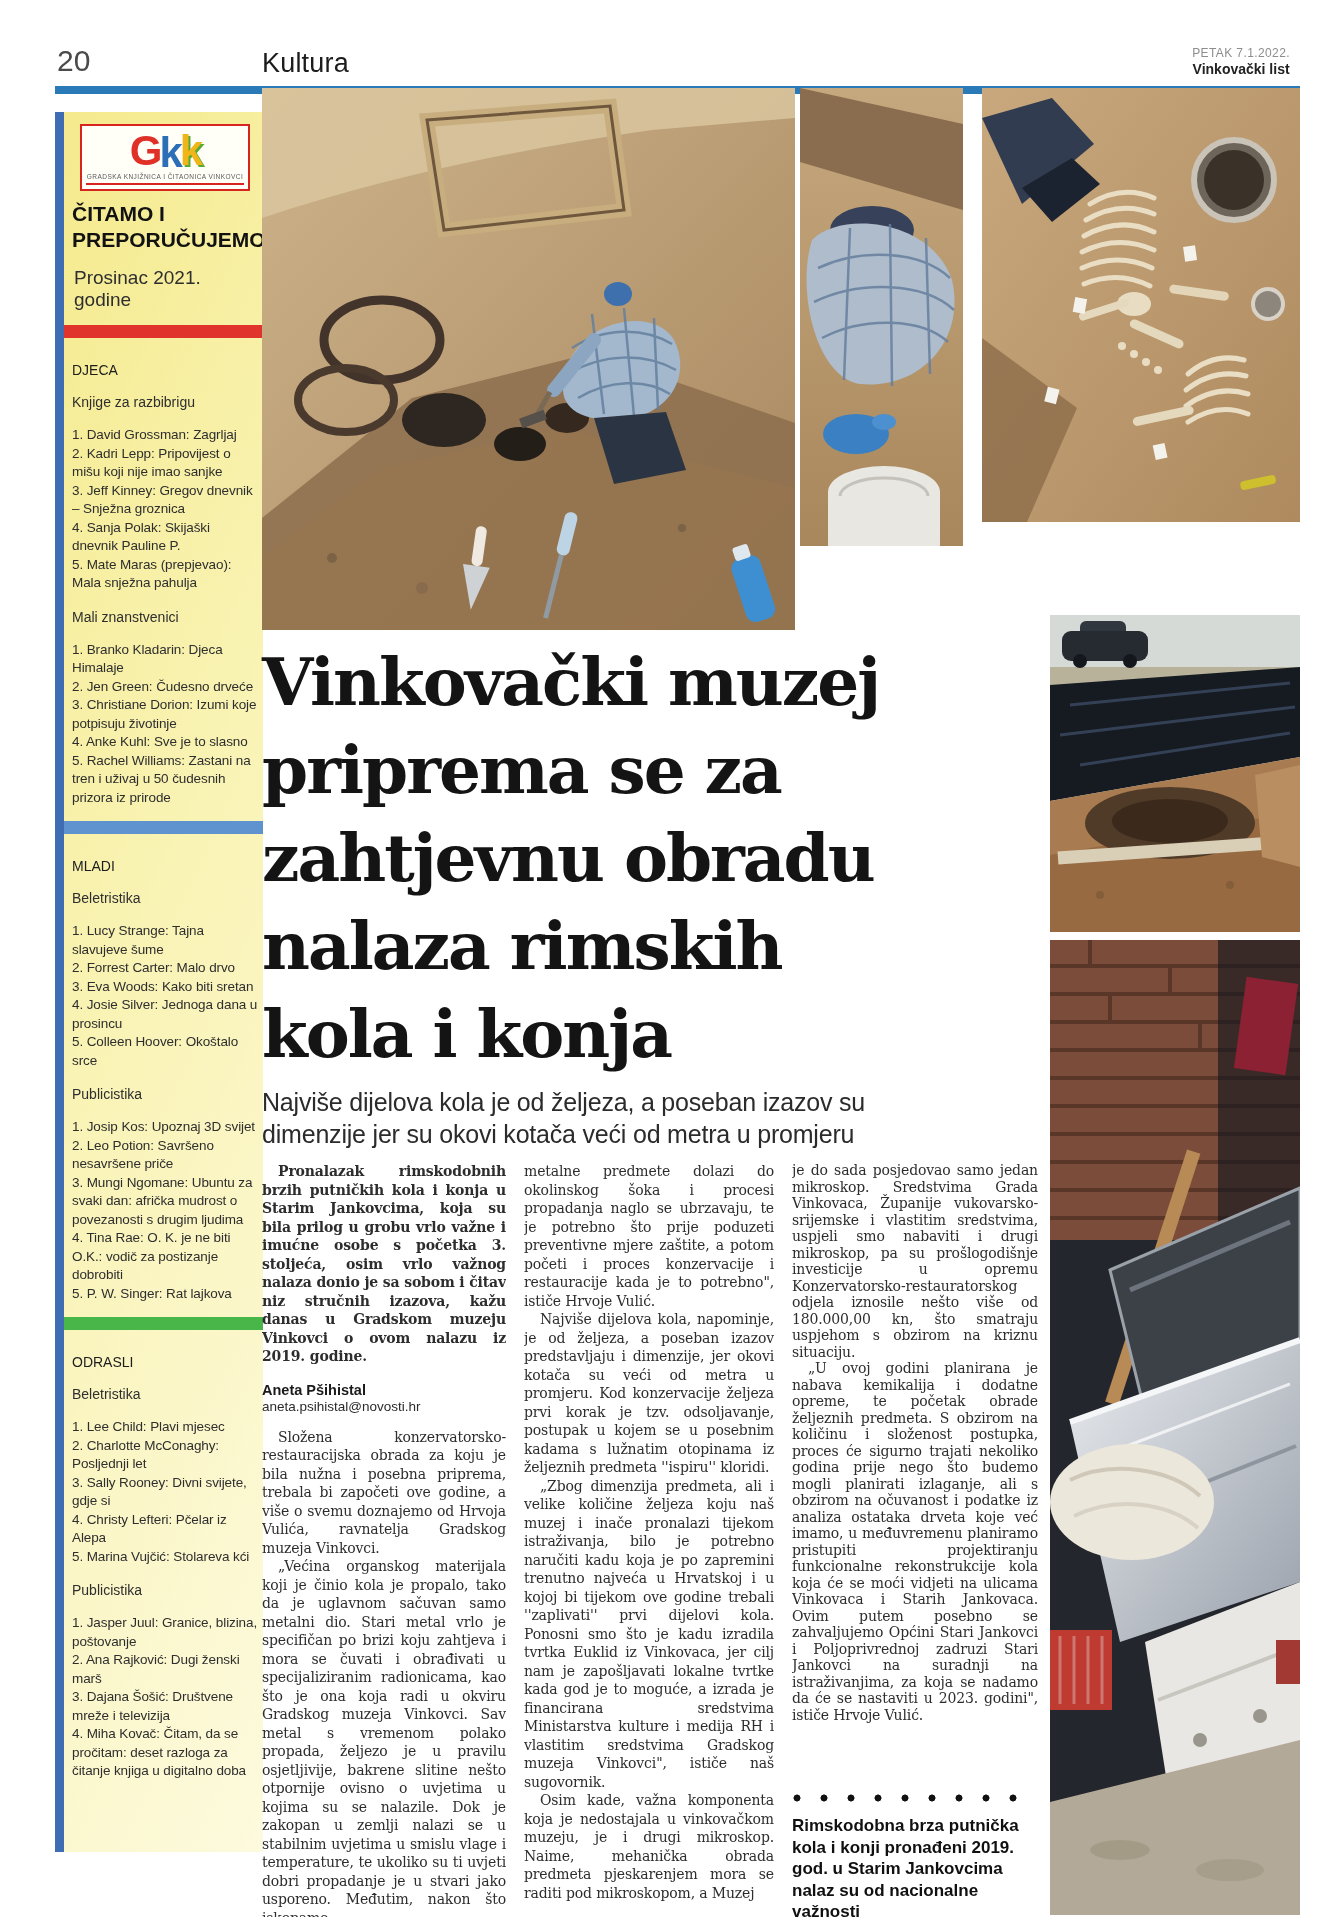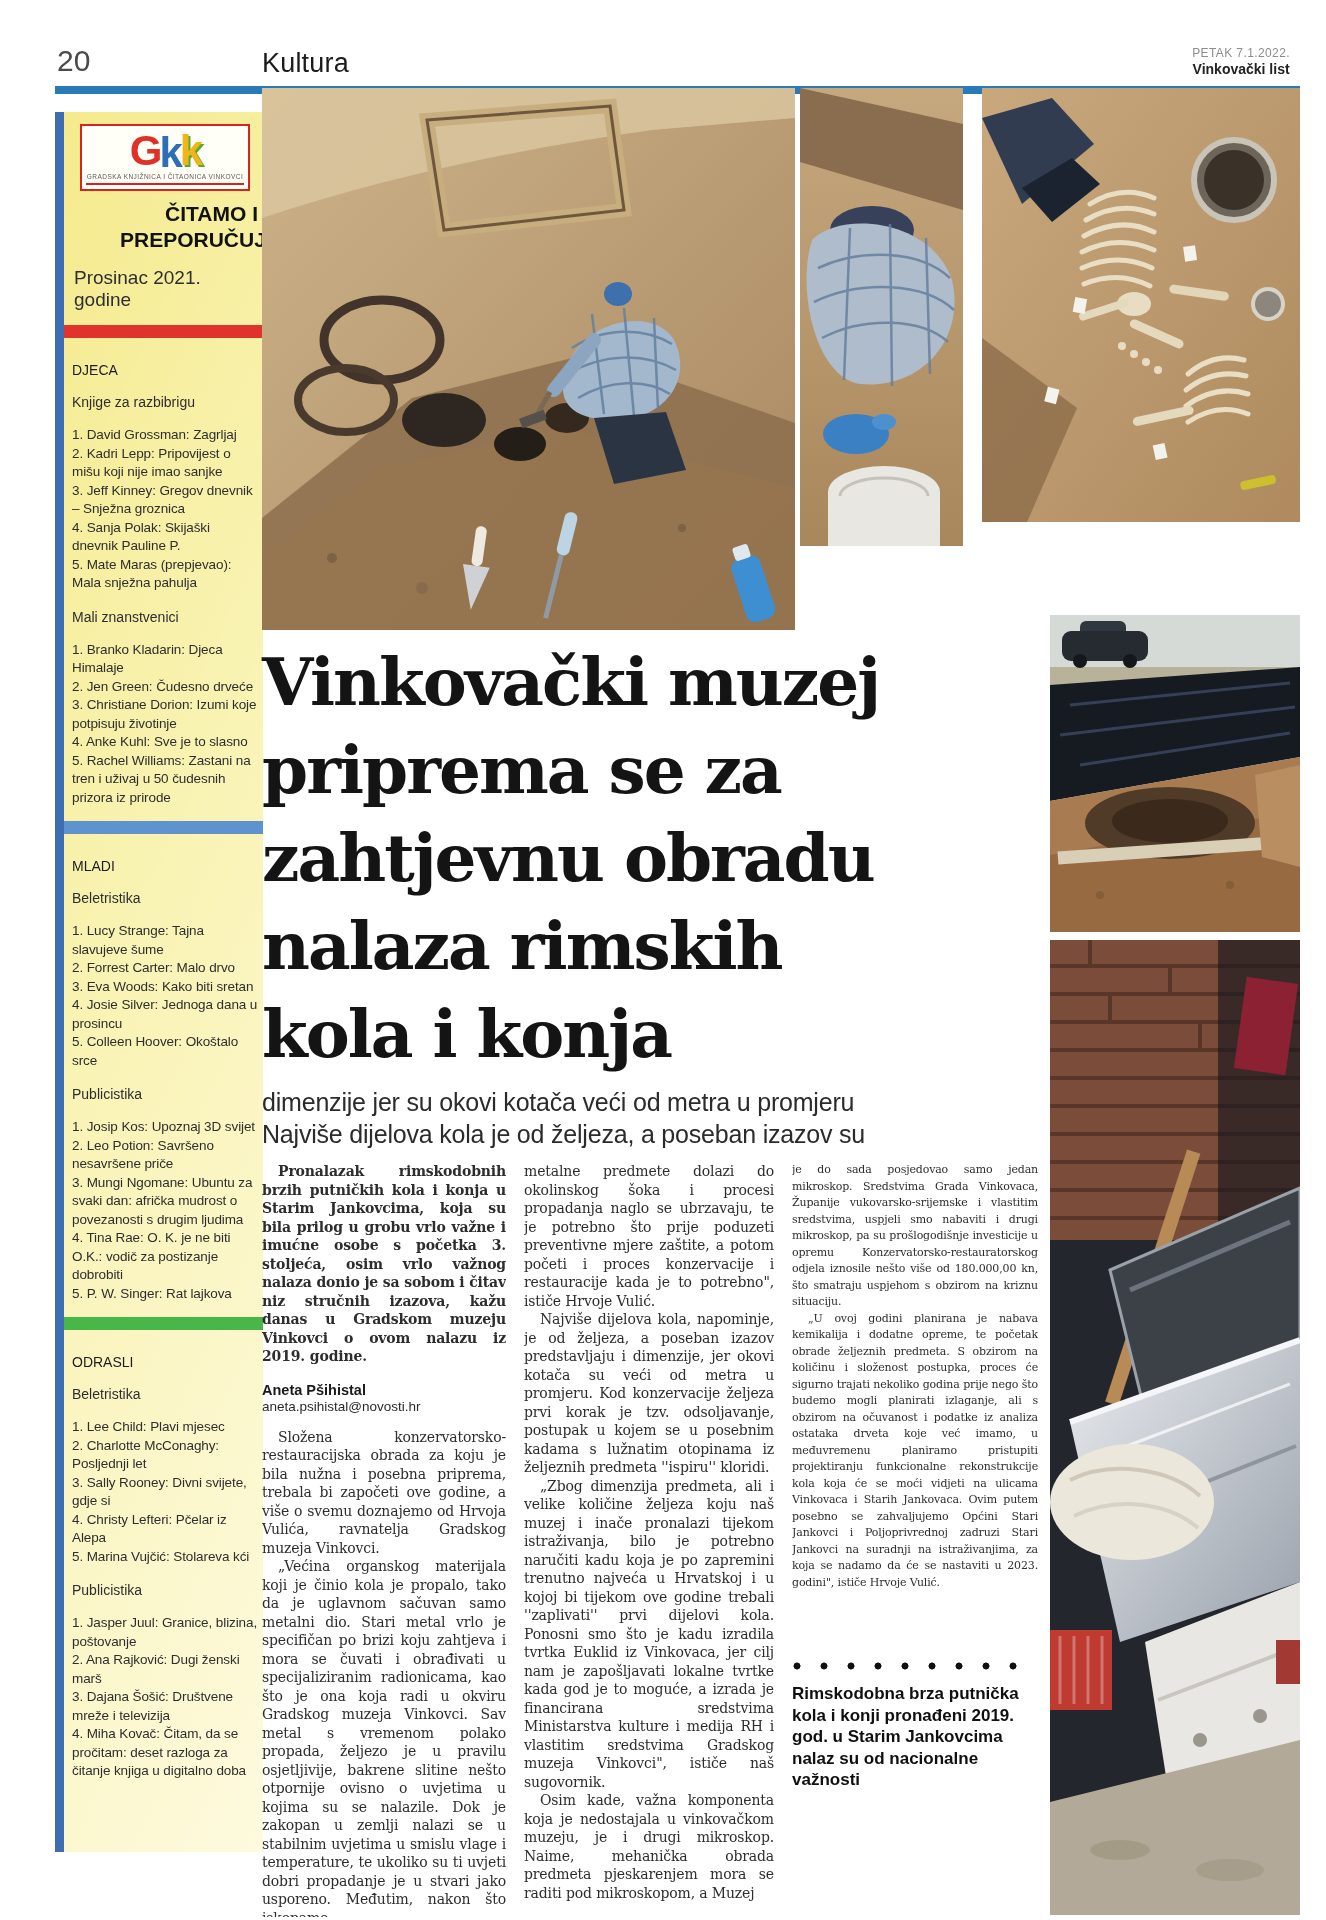--- a/index.html
+++ b/index.html
@@ -19,21 +19,21 @@
            padding:10px 5px 10px 8px;overflow:hidden;}
   .logo-box{width:158px;margin:2px auto 10px auto;background:#fffef7;border:2px solid #d8241f;
             padding:5px 4px 4px 4px;text-align:center;}
   .logo-letters{font-weight:800;font-size:42px;line-height:40px;letter-spacing:-3px;}
   .ll{display:inline-block;}
   .l0{color:#e03128;}
   .l1{color:#2d6fb7;transform:translateY(2px);}
   .l2{color:#f0b519;text-shadow:2px 2px 0 #57aa35;}
   .logo-caption{margin-top:2px;font-size:6.5px;letter-spacing:.45px;color:#5a5a5a;
                 border-bottom:2px solid #d8241f;padding-bottom:3px;white-space:nowrap;}
-  .sb-title{margin-top:8px;text-align:right;font-weight:800;font-size:21px;line-height:26px;color:#121212;margin-left:48px;}
+  .sb-title{margin-top:8px;text-align:left;font-weight:800;font-size:21px;line-height:26px;color:#121212;}
   .sb-subtitle{margin-top:14px;font-size:19px;color:#2e2e2e;padding-left:2px;}
   .sb-bar{height:13px;margin:14px -5px 0 -8px;}
   .sb-head{margin-top:24px;font-size:14px;font-weight:400;color:#1d1d1d;}
   .sb-group{margin-top:16px;font-size:14px;color:#2e2e2e;}
   .sb-items{margin-top:16px;}
   .sb-item{font-size:13.5px;line-height:18.5px;color:#2e2e2e;letter-spacing:-.1px;}
   
   .photo{position:absolute;overflow:hidden;}
   .photo svg{display:block;width:100%;height:100%;}
   
@@ -43,21 +43,21 @@
   .deck{position:absolute;left:262px;top:1086px;width:780px;font-size:25px;line-height:32px;
         font-weight:500;color:#2b2b2b;letter-spacing:-.2px;}
   .col{position:absolute;top:1162px;height:755px;overflow:hidden;
        font-family:"DejaVu Serif","Liberation Serif",serif;}
   .col1{left:262px;width:244px;}
   .col2{left:524px;width:250px;}
   .col3{left:792px;width:246px;}
   .col p{margin:0;text-align:justify;text-indent:16px;font-size:14px;line-height:18.5px;color:#2d2d2d;
          letter-spacing:-.15px;}
   .col p.cont{text-indent:0;}
-  .col3 p{font-size:11px;line-height:16.5px;}
+  .col3 p{font-size:14px;line-height:16.5px;}
   .lead{font-weight:700;font-size:14.5px;line-height:18.5px;color:#111;text-align:justify;
         text-indent:16px;margin:0;}
   .byline{margin-top:16px;font-family:"Liberation Sans",sans-serif;}
   .byline-name{font-size:14.5px;font-weight:700;color:#1a1a1a;}
   .byline-email{font-size:13.5px;color:#2b2b2b;margin-top:1px;}
   .paras{margin-top:14px;}
   .dots{margin-top:70px;height:10px;width:96%;
         background:radial-gradient(circle at 5px 5px,#111 3.2px,transparent 3.8px);
         background-size:27px 10px;background-repeat:repeat-x;}
   .caption{margin-top:12px;font-family:"Liberation Sans",sans-serif;font-weight:700;
@@ -354,22 +354,22 @@
   </div>
 
   <h1 class="headline">
       <div>Vinkovački muzej</div>
       <div>priprema se za</div>
       <div>zahtjevnu obradu</div>
       <div>nalaza rimskih</div>
       <div>kola i konja</div>
     </h1>
   <div class="deck">
+      <div>Najviše dijelova kola je od željeza, a poseban izazov su</div>
       <div>dimenzije jer su okovi kotača veći od metra u promjeru</div>
-      <div>Najviše dijelova kola je od željeza, a poseban izazov su</div>
     </div>
 
   <div class="col col1">
     <p class="lead">Pronalazak rimskodobnih brzih putničkih kola i konja u Starim Jankovcima, koja su bila prilog u grobu vrlo važne i imućne osobe s početka 3. stoljeća, osim vrlo važnog nalaza donio je sa sobom i čitav niz stručnih izazova, kažu danas u Gradskom muzeju Vinkovci o ovom nalazu iz 2019. godine.</p>
     <div class="byline">
       <div class="byline-name">Aneta Pšihistal</div>
       <div class="byline-email">aneta.psihistal@novosti.hr</div>
     </div>
     <div class="paras">
         <p>Složena konzervatorsko-restauracijska obrada za koju je bila nužna i posebna priprema, trebala bi započeti ove godine, a više o svemu doznajemo od Hrvoja Vulića, ravnatelja Gradskog muzeja Vinkovci.</p>

